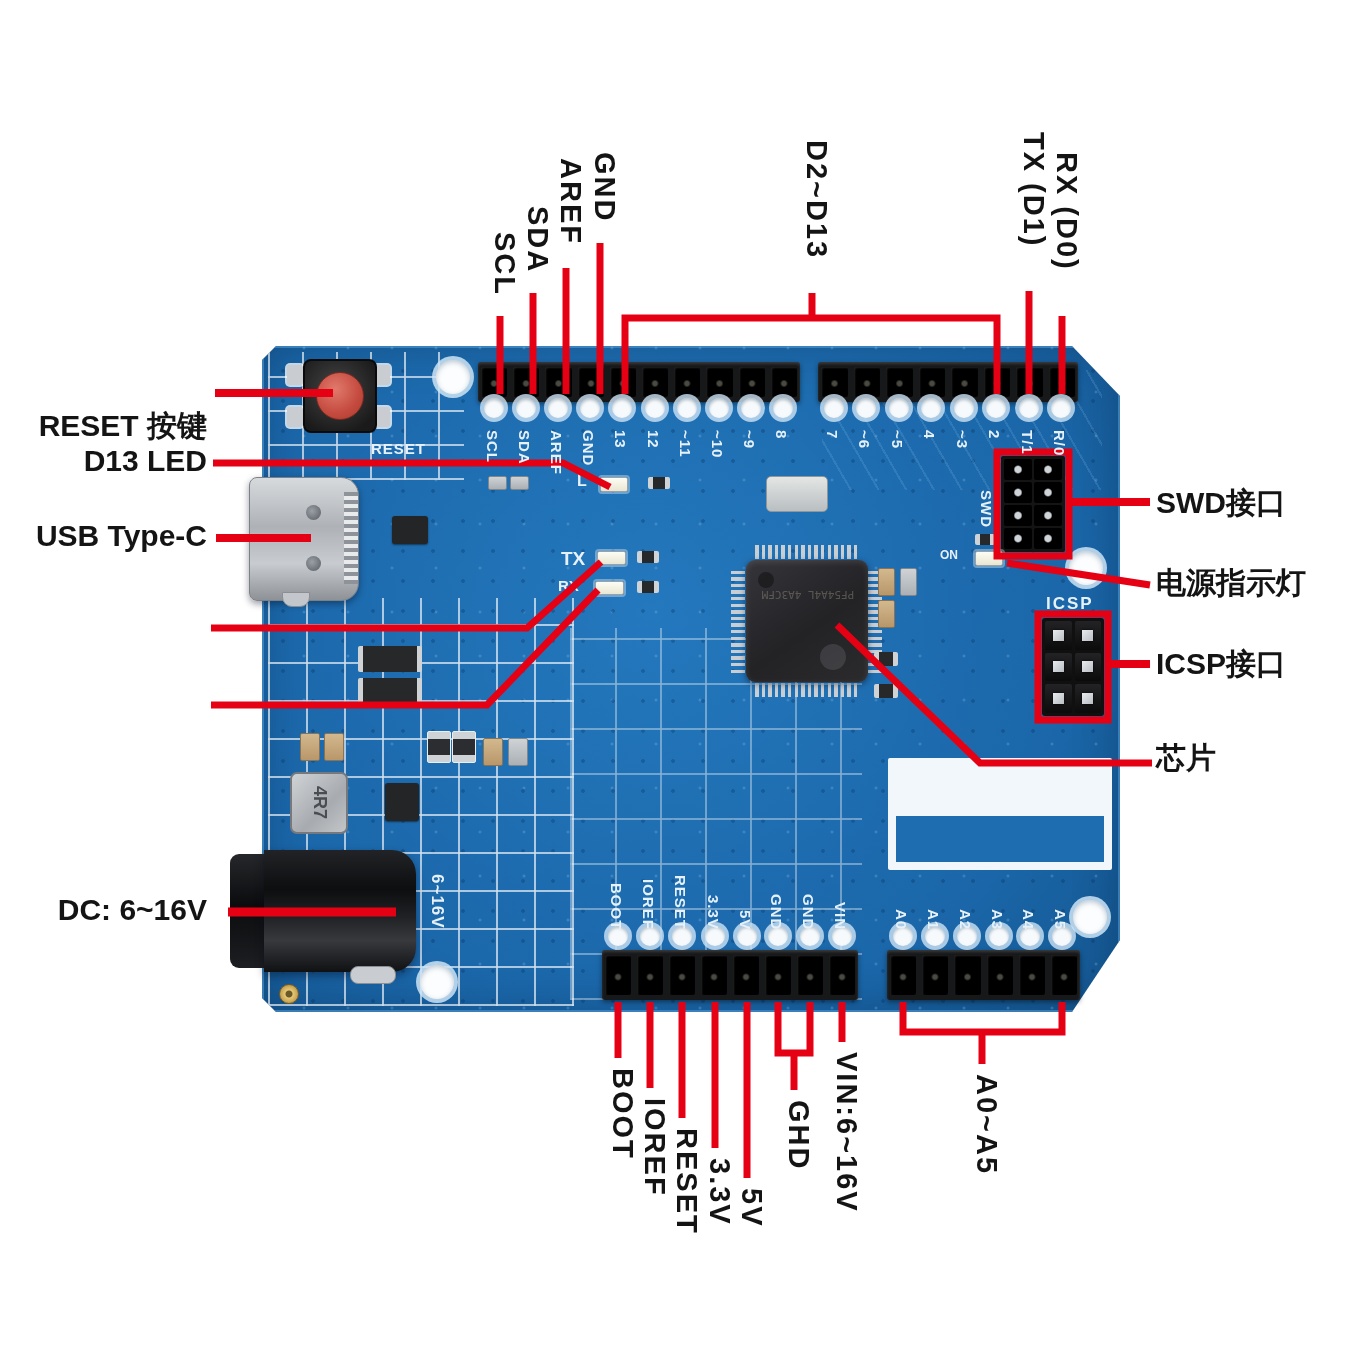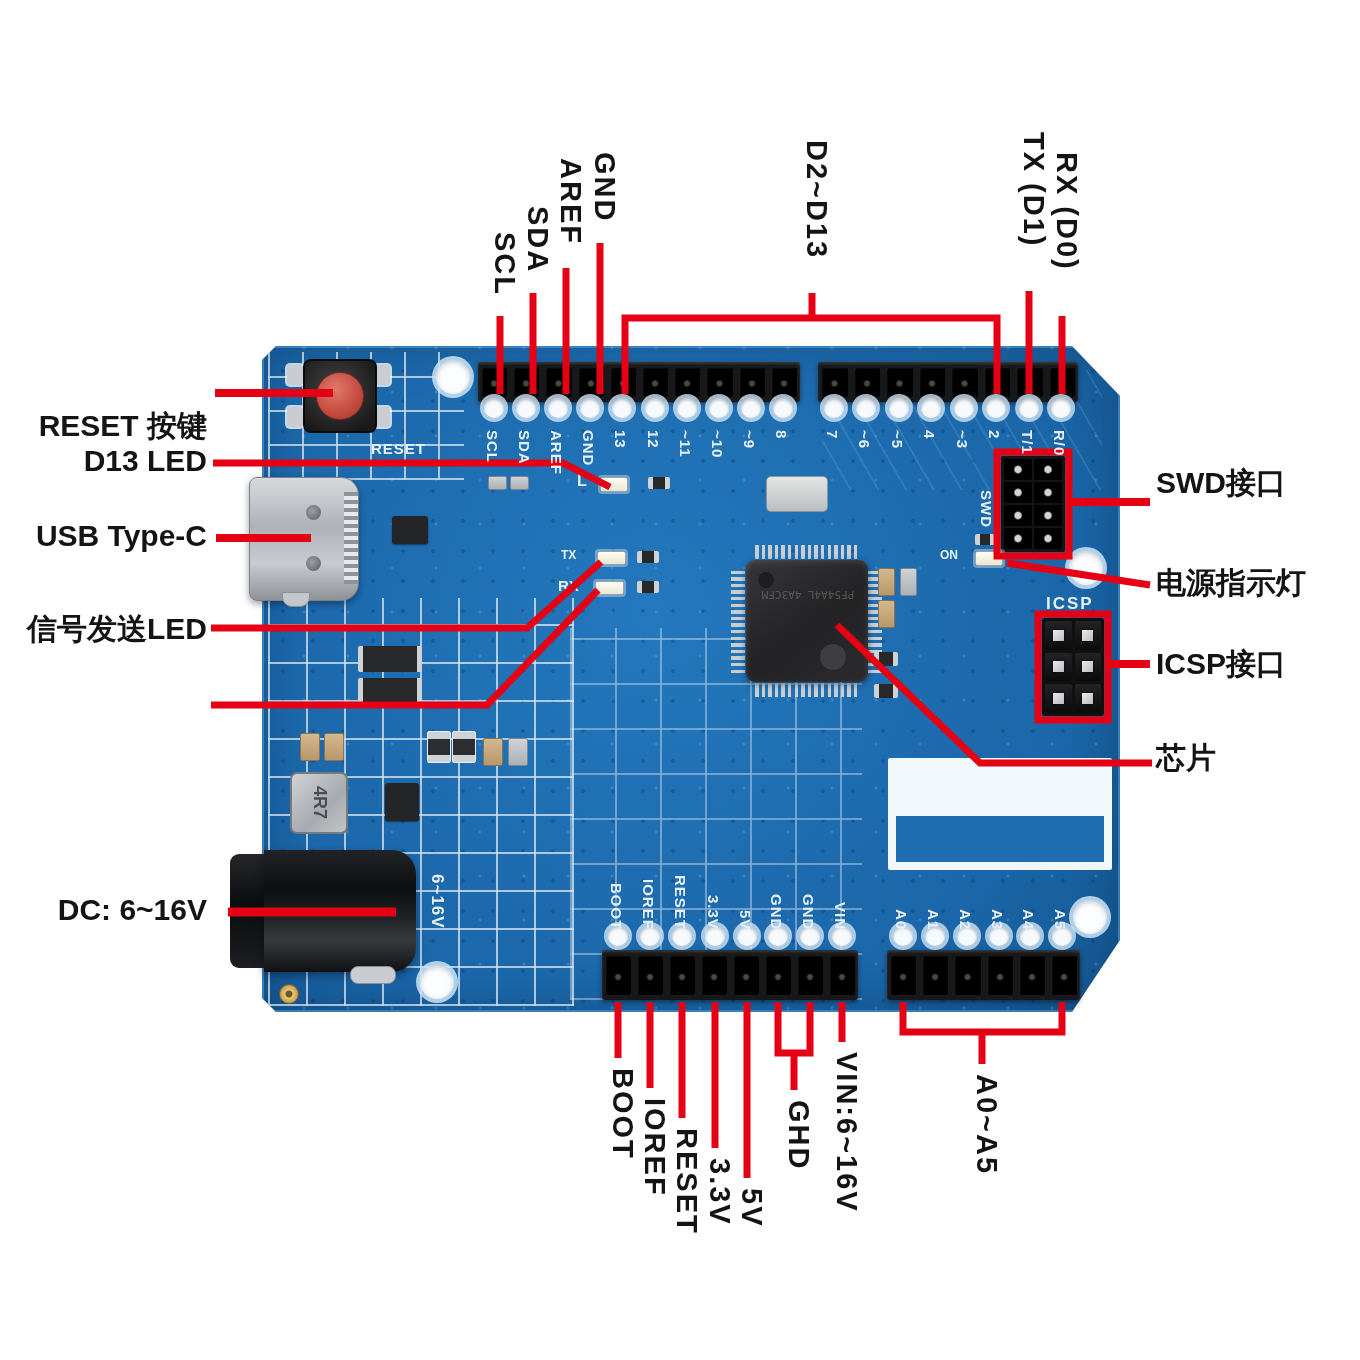--- a/index.html
+++ b/index.html
@@ -254,21 +254,21 @@
   <div class="smd-tan" style="left:878px;top:600px;width:15px;height:26px;"></div>
   <div class="smd-grey" style="left:900px;top:568px;width:15px;height:26px;"></div>
   <div class="smd-dark" style="left:874px;top:652px;width:24px;height:14px;"></div>
   <div class="smd-dark" style="left:874px;top:684px;width:24px;height:14px;"></div>
 
   <div class="silk" style="left:371px;top:440px;font-size:15px;letter-spacing:1px;">RESET</div>
   <div class="silk-v" style="left:979px;top:490px;">SWD</div>
   <div class="silk" style="left:1046px;top:594px;font-size:17px;letter-spacing:2px;">ICSP</div>
   <div class="silk" style="left:940px;top:548px;font-size:12px;">ON</div>
   <div class="silk" style="left:577px;top:472px;font-size:16px;">L</div>
-  <div class="silk" style="left:561px;top:548px;font-size:12px;">TX</div>
+  <div class="silk" style="left:561px;top:548px;font-size:19px;">TX</div>
   <div class="silk" style="left:558px;top:577px;font-size:15px;">RX</div>
   <div class="silk-v" style="left:429px;top:874px;font-size:17px;">6~16V</div>
 
   <svg id="red-overlay" width="1360" height="1360">
     <g stroke="#e60014" fill="none">
       <path d="M215 393 H333" stroke-width="8"></path>
       <path d="M213 463 H563 L610 487" stroke-width="7"></path>
       <path d="M216 538 H311" stroke-width="8"></path>
       <path d="M211 628 H527 L601 562" stroke-width="7"></path>
       <path d="M211 705 H487 L598 590" stroke-width="7"></path>
@@ -293,24 +293,23 @@
       <path d="M842 1002 V1042" stroke-width="7"></path>
       <path d="M903 1002 V1032 H1062 V1002 M982 1032 V1064" stroke-width="7"></path>
       <rect x="997" y="452" width="72" height="104" stroke-width="7"></rect>
       <rect x="1038" y="614" width="70" height="106" stroke-width="7"></rect>
     </g>
   </svg>
 
   <div class="ann-left" style="top:374px;margin-top:32px;">RESET 按键</div>
   <div class="ann-left" style="top:444px;">D13 LED</div>
   <div class="ann-left" style="top:519px;">USB Type-C</div>
-  <div class="ann-left" style="top:609px;">信号发送LED</div>
   <div class="ann-left" style="top:893px;">DC: 6~16V</div>
 
-  <div class="ann-right" style="top:463px;text-align:center;">SWD接口</div>
+  <div class="ann-right" style="top:483px;text-align:center;">SWD接口</div>
   <div class="ann-right" style="top:563px;">电源指示灯</div>
   <div class="ann-right" style="top:644px;">ICSP接口</div>
   <div class="ann-right" style="top:738px;">芯片</div>
 
   <div class="vlabel" style="left:481px;top:232px;">SCL</div>
   <div class="vlabel" style="left:514px;top:206px;">SDA</div>
   <div class="vlabel" style="left:547px;top:158px;">AREF</div>
   <div class="vlabel" style="left:581px;top:152px;">GND</div>
   <div class="vlabel" style="left:793px;top:140px;">D2~D13</div>
   <div class="vlabel" style="left:1010px;top:132px;">TX (D1)</div>

